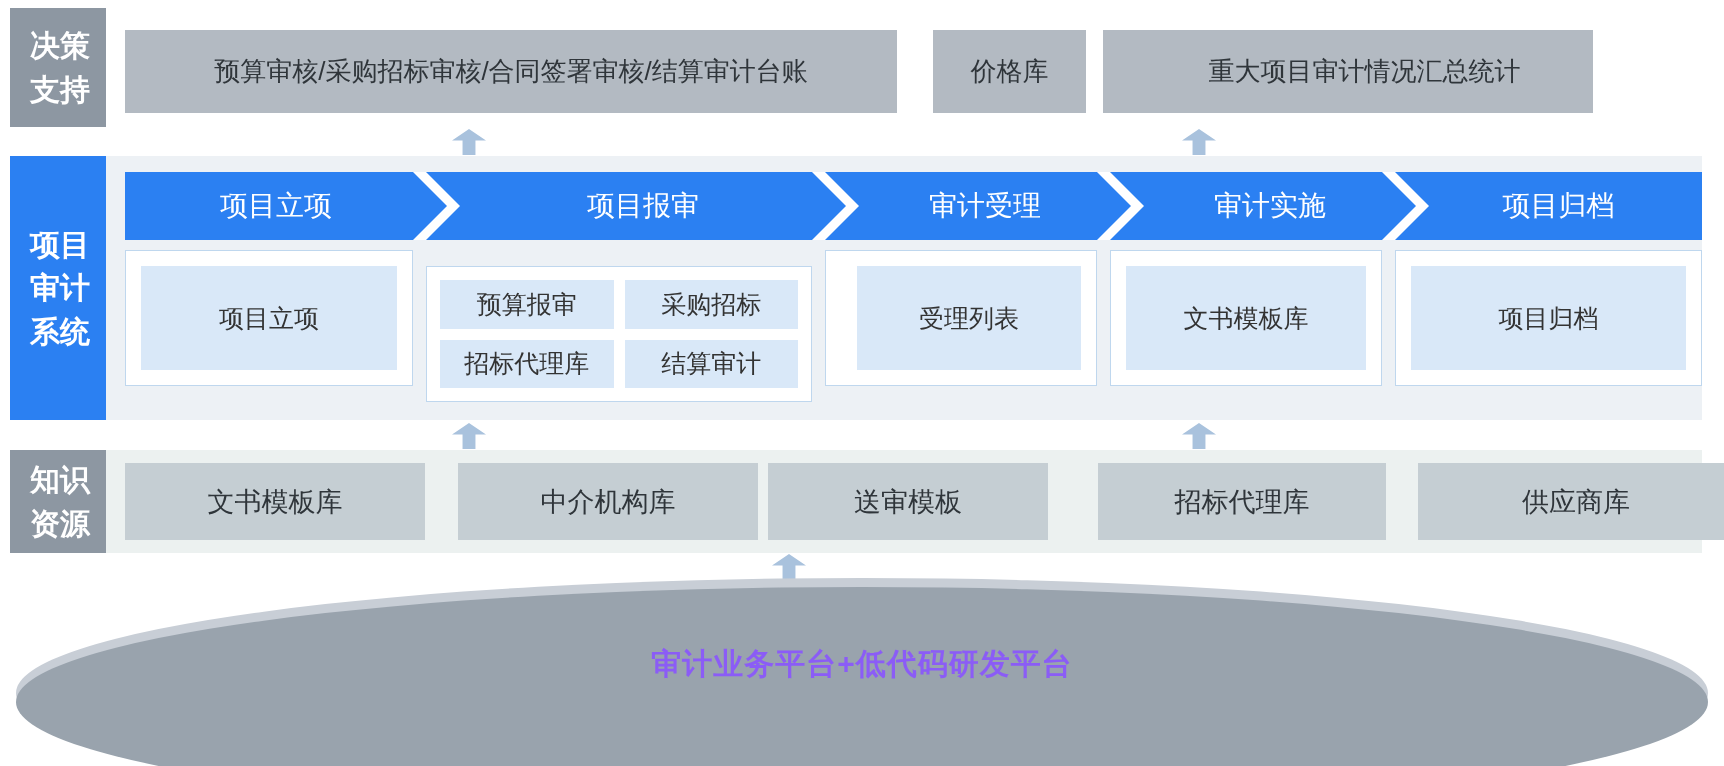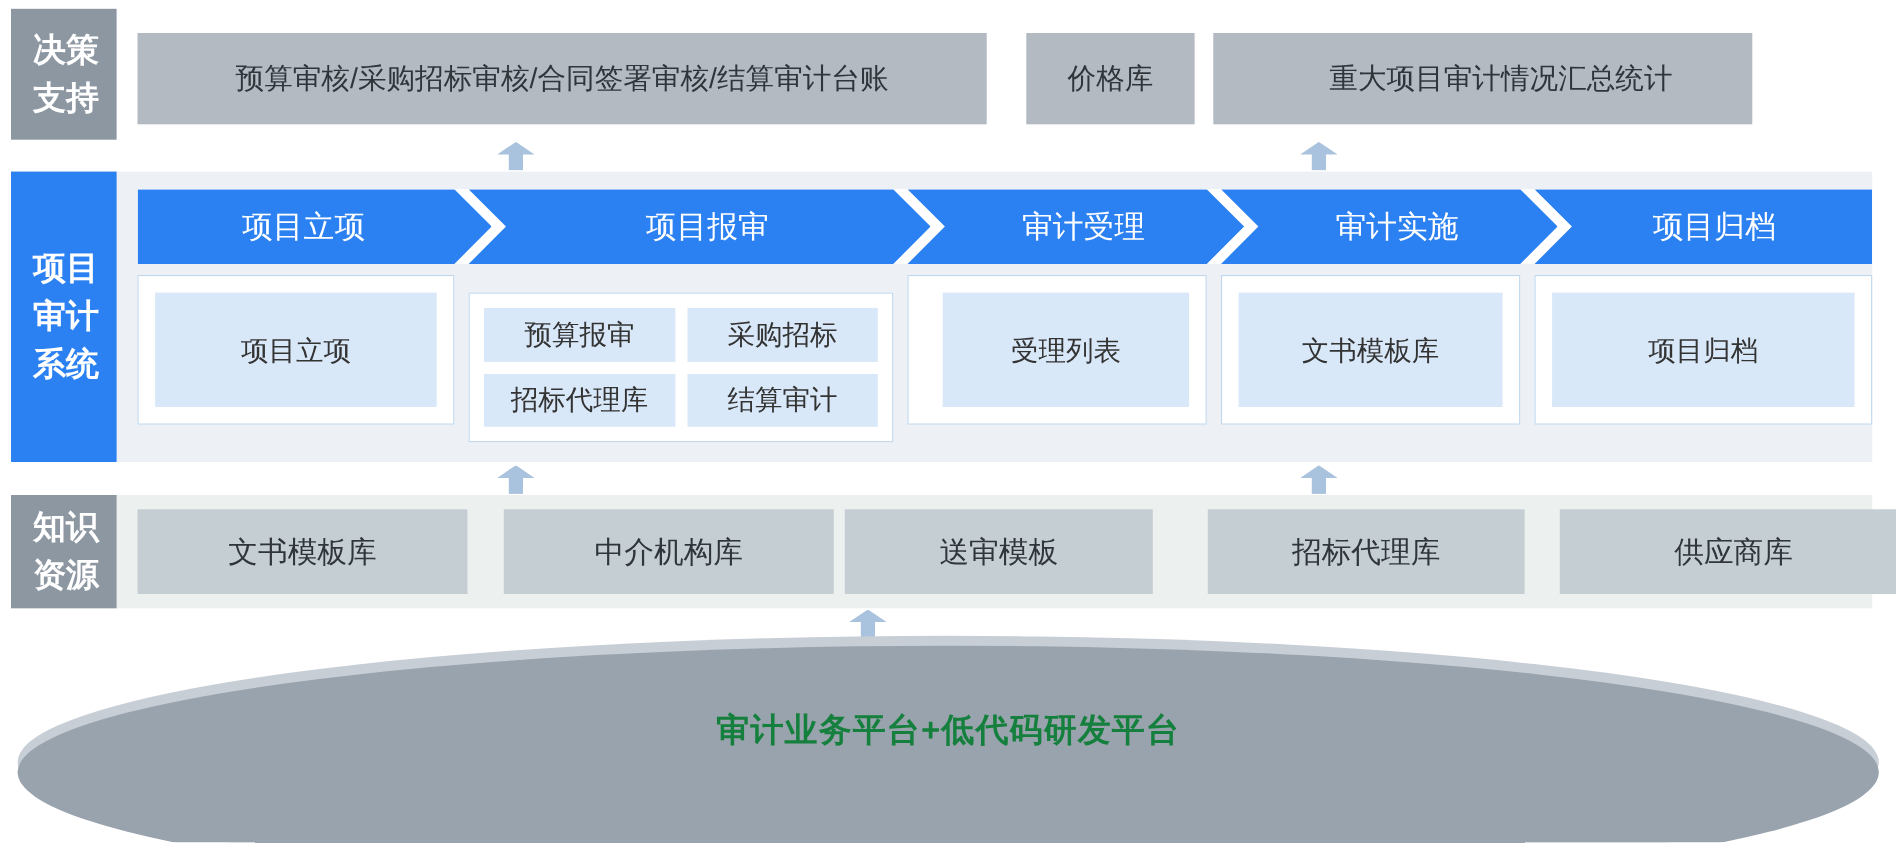--- a/index.html
+++ b/index.html
@@ -72,21 +72,21 @@
     position:absolute; width:34px; height:26px;
     background:var(--arrow,#a9c2dd);
     clip-path:polygon(50% 0, 100% 44%, 69% 44%, 69% 100%, 31% 100%, 31% 44%, 0 44%);
   }
 
   
   .disc-light { position:absolute; left:16px; top:578px; width:1692px; height:230px; border-radius:50%; background:var(--disc-light,#c8ced6); }
   .disc-body  { position:absolute; left:16px; top:587px; width:1692px; height:230px; border-radius:50%; background:var(--disc-gray,#99a3ad); }
   .disc-label {
     position:absolute; left:0; top:644px; width:1724px;
-    text-align:center; color:#15803d; font-weight:700; font-size:30px; letter-spacing:1px;
+    text-align:center; color:#8b5cf6; font-weight:700; font-size:30px; letter-spacing:1px;
   }
 </style>
 </head>
 <body>
 
 <div class="canvas">
 
   <div class="side-label gray-label" style="top:8px;height:119px;">决策支持</div>
   <div class="top-box" style="left:933px;width:153px;">价格库</div>
   <div class="top-box" style="left:125px;width:772px;">预算审核/采购招标审核/合同签署审核/结算审计台账</div>

